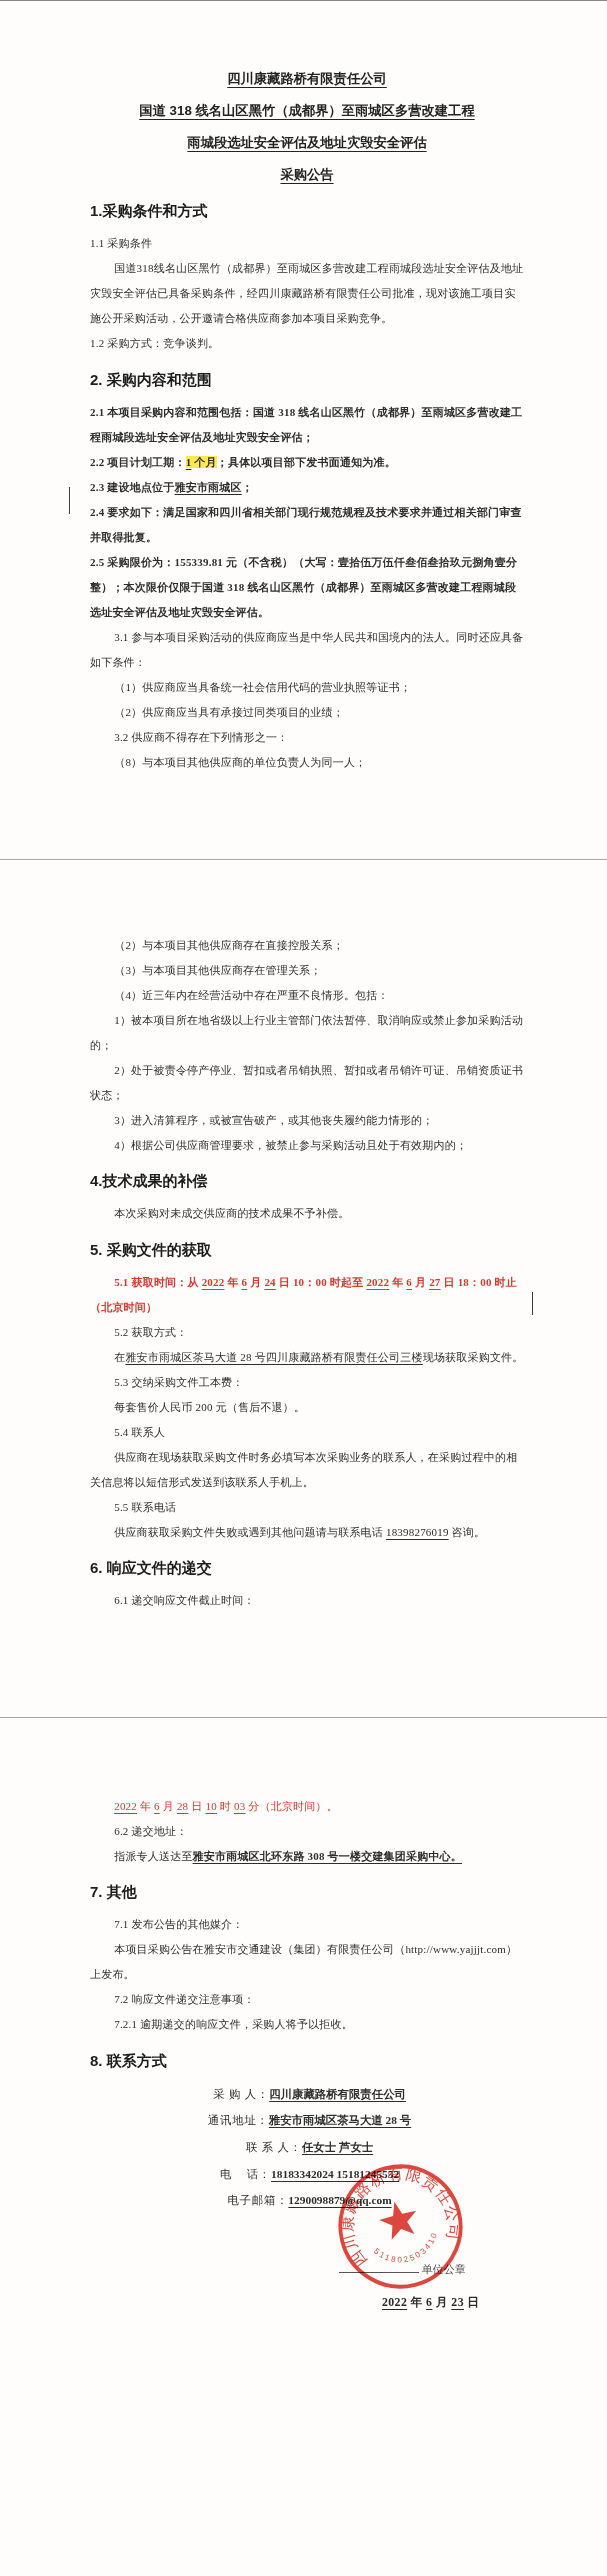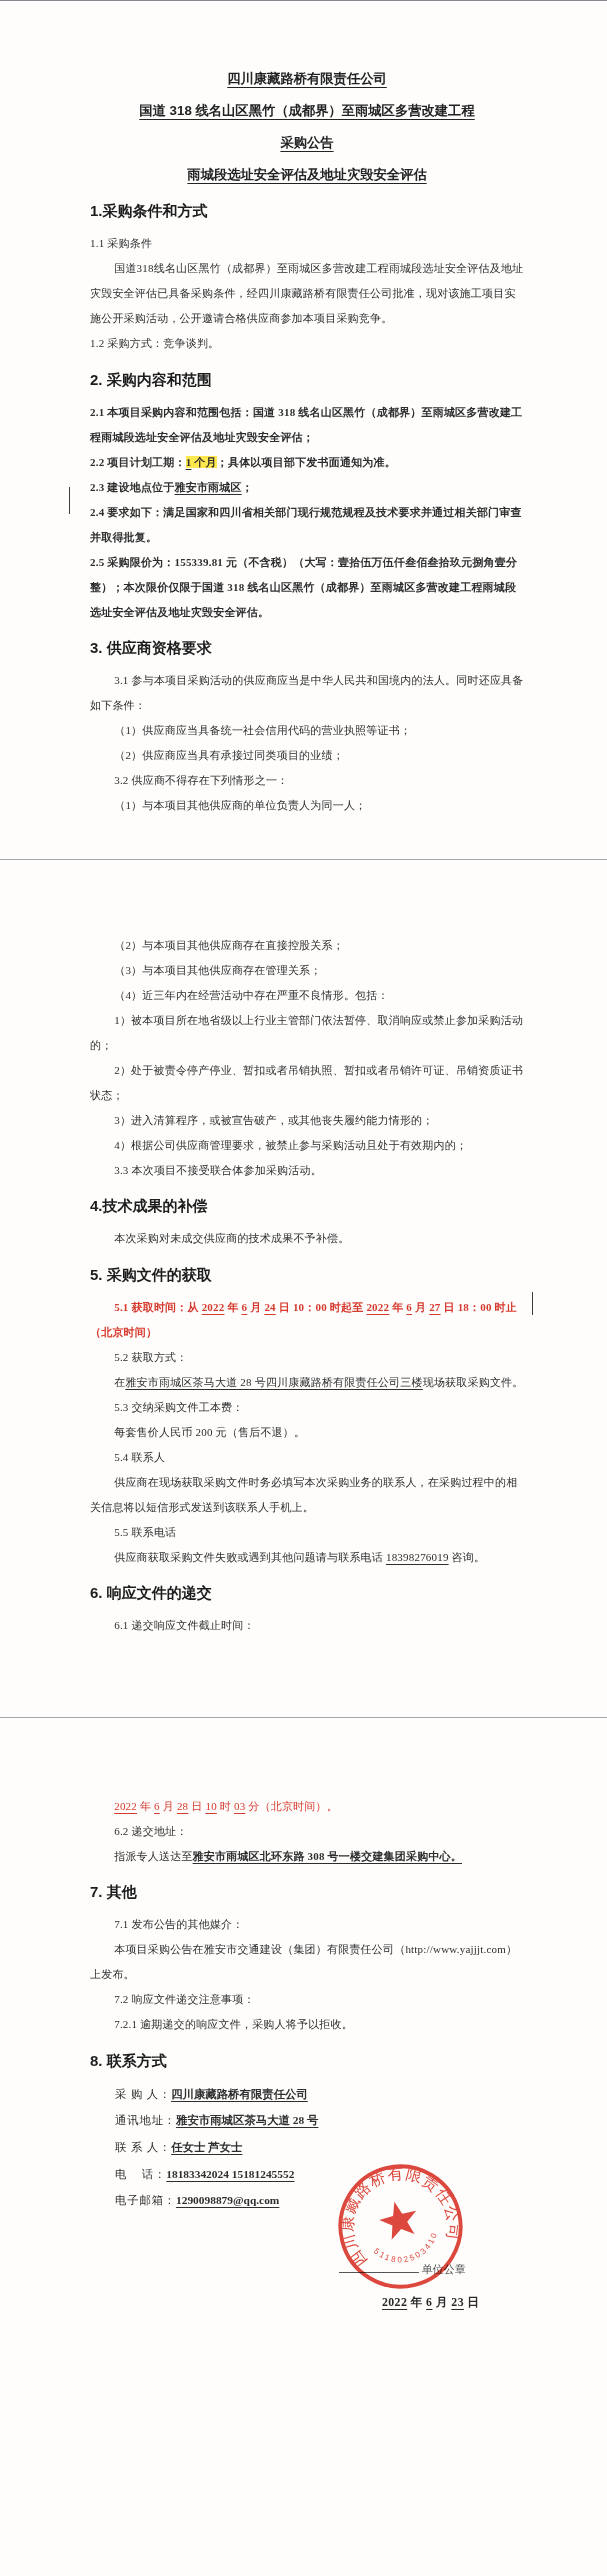--- a/index.html
+++ b/index.html
@@ -12,72 +12,70 @@
       text-align:center;color:#232323;text-decoration:underline;text-underline-offset:3.8px;
       text-decoration-thickness:1.1px;margin:6px 0 0;}
   .h{font-family:"Liberation Sans",sans-serif;font-weight:700;font-size:15px;line-height:23px;
      color:#1d1d1d;margin:11.4px 0 9px;text-indent:0;}
   .p{font-size:11px;line-height:25px;margin:0;text-indent:2.2em;letter-spacing:0.2px;}
   .flush{text-indent:0;}
   .b{font-weight:700;}
   .u{text-decoration:underline;text-underline-offset:2.7px;}
   .red{color:#d63a2e;}
   .hl{background:#ffe84d;}
-  .row{font-size:11.4px;line-height:26.6px;margin:0;text-indent:2.2em;}
+  .row{font-size:11.4px;line-height:26.6px;margin:0;text-indent:2.2em;text-align:center;}
   .lbl{white-space:pre;letter-spacing:0.8px;}
   .val{text-decoration:underline;text-underline-offset:3px;padding-right:20px;font-weight:600;}
   .revbar{position:absolute;width:1.1px;background:#3c3c3c;}
   .stamp{position:absolute;left:335px;top:443px;width:131px;height:131px;transform:rotate(-14deg);
          mix-blend-mode:multiply;opacity:.92;z-index:3;}
   .seal-line-wrap{position:absolute;left:339px;top:543px;z-index:1;font-size:11px;color:#4a4a4a;white-space:nowrap;}
   .blankline{display:inline-block;width:80px;border-bottom:1.1px solid #555;height:10.6px;vertical-align:baseline;}
   .sign-date{position:absolute;left:382px;top:569px;z-index:1;font-size:11.8px;font-weight:600;color:#2b2b2b;letter-spacing:0.4px;margin-top:8px;}
 </style>
 </head>
 <body>
 
 <div class="doc">
 
   <section class="page page1">
     <p class="tl" style="margin-top:0">四川康藏路桥有限责任公司</p>
     <p class="tl">国道 318 线名山区黑竹（成都界）至雨城区多营改建工程</p>
+    <p class="tl">雨城段选址安全评估及地址灾毁安全评估</p>
     <p class="tl">采购公告</p>
-    <p class="tl">雨城段选址安全评估及地址灾毁安全评估</p>
 
     <p class="h">1.采购条件和方式</p>
     <p class="p flush">1.1 采购条件</p>
     <p class="p">国道318线名山区黑竹（成都界）至雨城区多营改建工程雨城段选址安全评估及地址灾毁安全评估已具备采购条件，经四川康藏路桥有限责任公司批准，现对该施工项目实施公开采购活动，公开邀请合格供应商参加本项目采购竞争。</p>
     <p class="p flush">1.2 采购方式：竞争谈判。</p>
 
     <p class="h">2. 采购内容和范围</p>
     <p class="p flush b">2.1 本项目采购内容和范围包括：国道 318 线名山区黑竹（成都界）至雨城区多营改建工程雨城段选址安全评估及地址灾毁安全评估；</p>
     <p class="p flush b"><span>2.2 项目计划工期：</span><span class="hl u">1</span><span class="hl"> 个月</span><span>；具体以项目部下发书面通知为准。</span></p>
     <p class="p flush b"><span>2.3 建设地点位于</span><span class="u">雅安市雨城区</span><span>；</span></p>
     <p class="p flush b">2.4 要求如下：满足国家和四川省相关部门现行规范规程及技术要求并通过相关部门审查并取得批复。</p>
     <p class="p flush b">2.5 采购限价为：155339.81 元（不含税）（大写：壹拾伍万伍仟叁佰叁拾玖元捌角壹分整）；本次限价仅限于国道 318 线名山区黑竹（成都界）至雨城区多营改建工程雨城段选址安全评估及地址灾毁安全评估。</p>
 
-    <p class="h">3.  供应商资格要求</p>
     <p class="p">3.1 参与本项目采购活动的供应商应当是中华人民共和国境内的法人。同时还应具备如下条件：</p>
     <p class="p">（1）供应商应当具备统一社会信用代码的营业执照等证书；</p>
     <p class="p">（2）供应商应当具有承接过同类项目的业绩；</p>
     <p class="p">3.2 供应商不得存在下列情形之一：</p>
-    <p class="p">（1）与本项目其他供应商的单位负责人为同一人；</p>
+    <p class="p">（8）与本项目其他供应商的单位负责人为同一人；</p>
 
     <div class="revbar" style="left:69px;top:486px;height:27px"></div>
   </section>
 
   <section class="page page2">
     <p class="p">（2）与本项目其他供应商存在直接控股关系；</p>
     <p class="p">（3）与本项目其他供应商存在管理关系；</p>
     <p class="p">（4）近三年内在经营活动中存在严重不良情形。包括：</p>
     <p class="p">1）被本项目所在地省级以上行业主管部门依法暂停、取消响应或禁止参加采购活动的；</p>
     <p class="p">2）处于被责令停产停业、暂扣或者吊销执照、暂扣或者吊销许可证、吊销资质证书状态；</p>
     <p class="p">3）进入清算程序，或被宣告破产，或其他丧失履约能力情形的；</p>
     <p class="p">4）根据公司供应商管理要求，被禁止参与采购活动且处于有效期内的；</p>
-    <p class="p">3.3 本次项目不接受联合体参加采购活动。</p>
 
     <p class="h">4.技术成果的补偿</p>
     <p class="p">本次采购对未成交供应商的技术成果不予补偿。</p>
 
     <p class="h">5. 采购文件的获取</p>
     <p class="p b"><span class="red">5.1 获取时间：从 </span><span class="red u">2022</span><span class="red"> 年 </span><span class="red u">6</span><span class="red"> 月 </span><span class="red u">24</span><span class="red"> 日 10：00 时起至 </span><span class="red u">2022</span><span class="red"> 年 </span><span class="red u">6</span><span class="red"> 月 </span><span class="red u">27</span><span class="red"> 日 18：00 时止（北京时间）</span></p>
     <p class="p">5.2 获取方式：</p>
     <p class="p"><span>在</span><span class="u">雅安市雨城区茶马大道 28 号四川康藏路桥有限责任公司三楼</span><span>现场获取采购文件。</span></p>
     <p class="p">5.3 交纳采购文件工本费：</p>
     <p class="p">每套售价人民币 200  元（售后不退）。</p>

